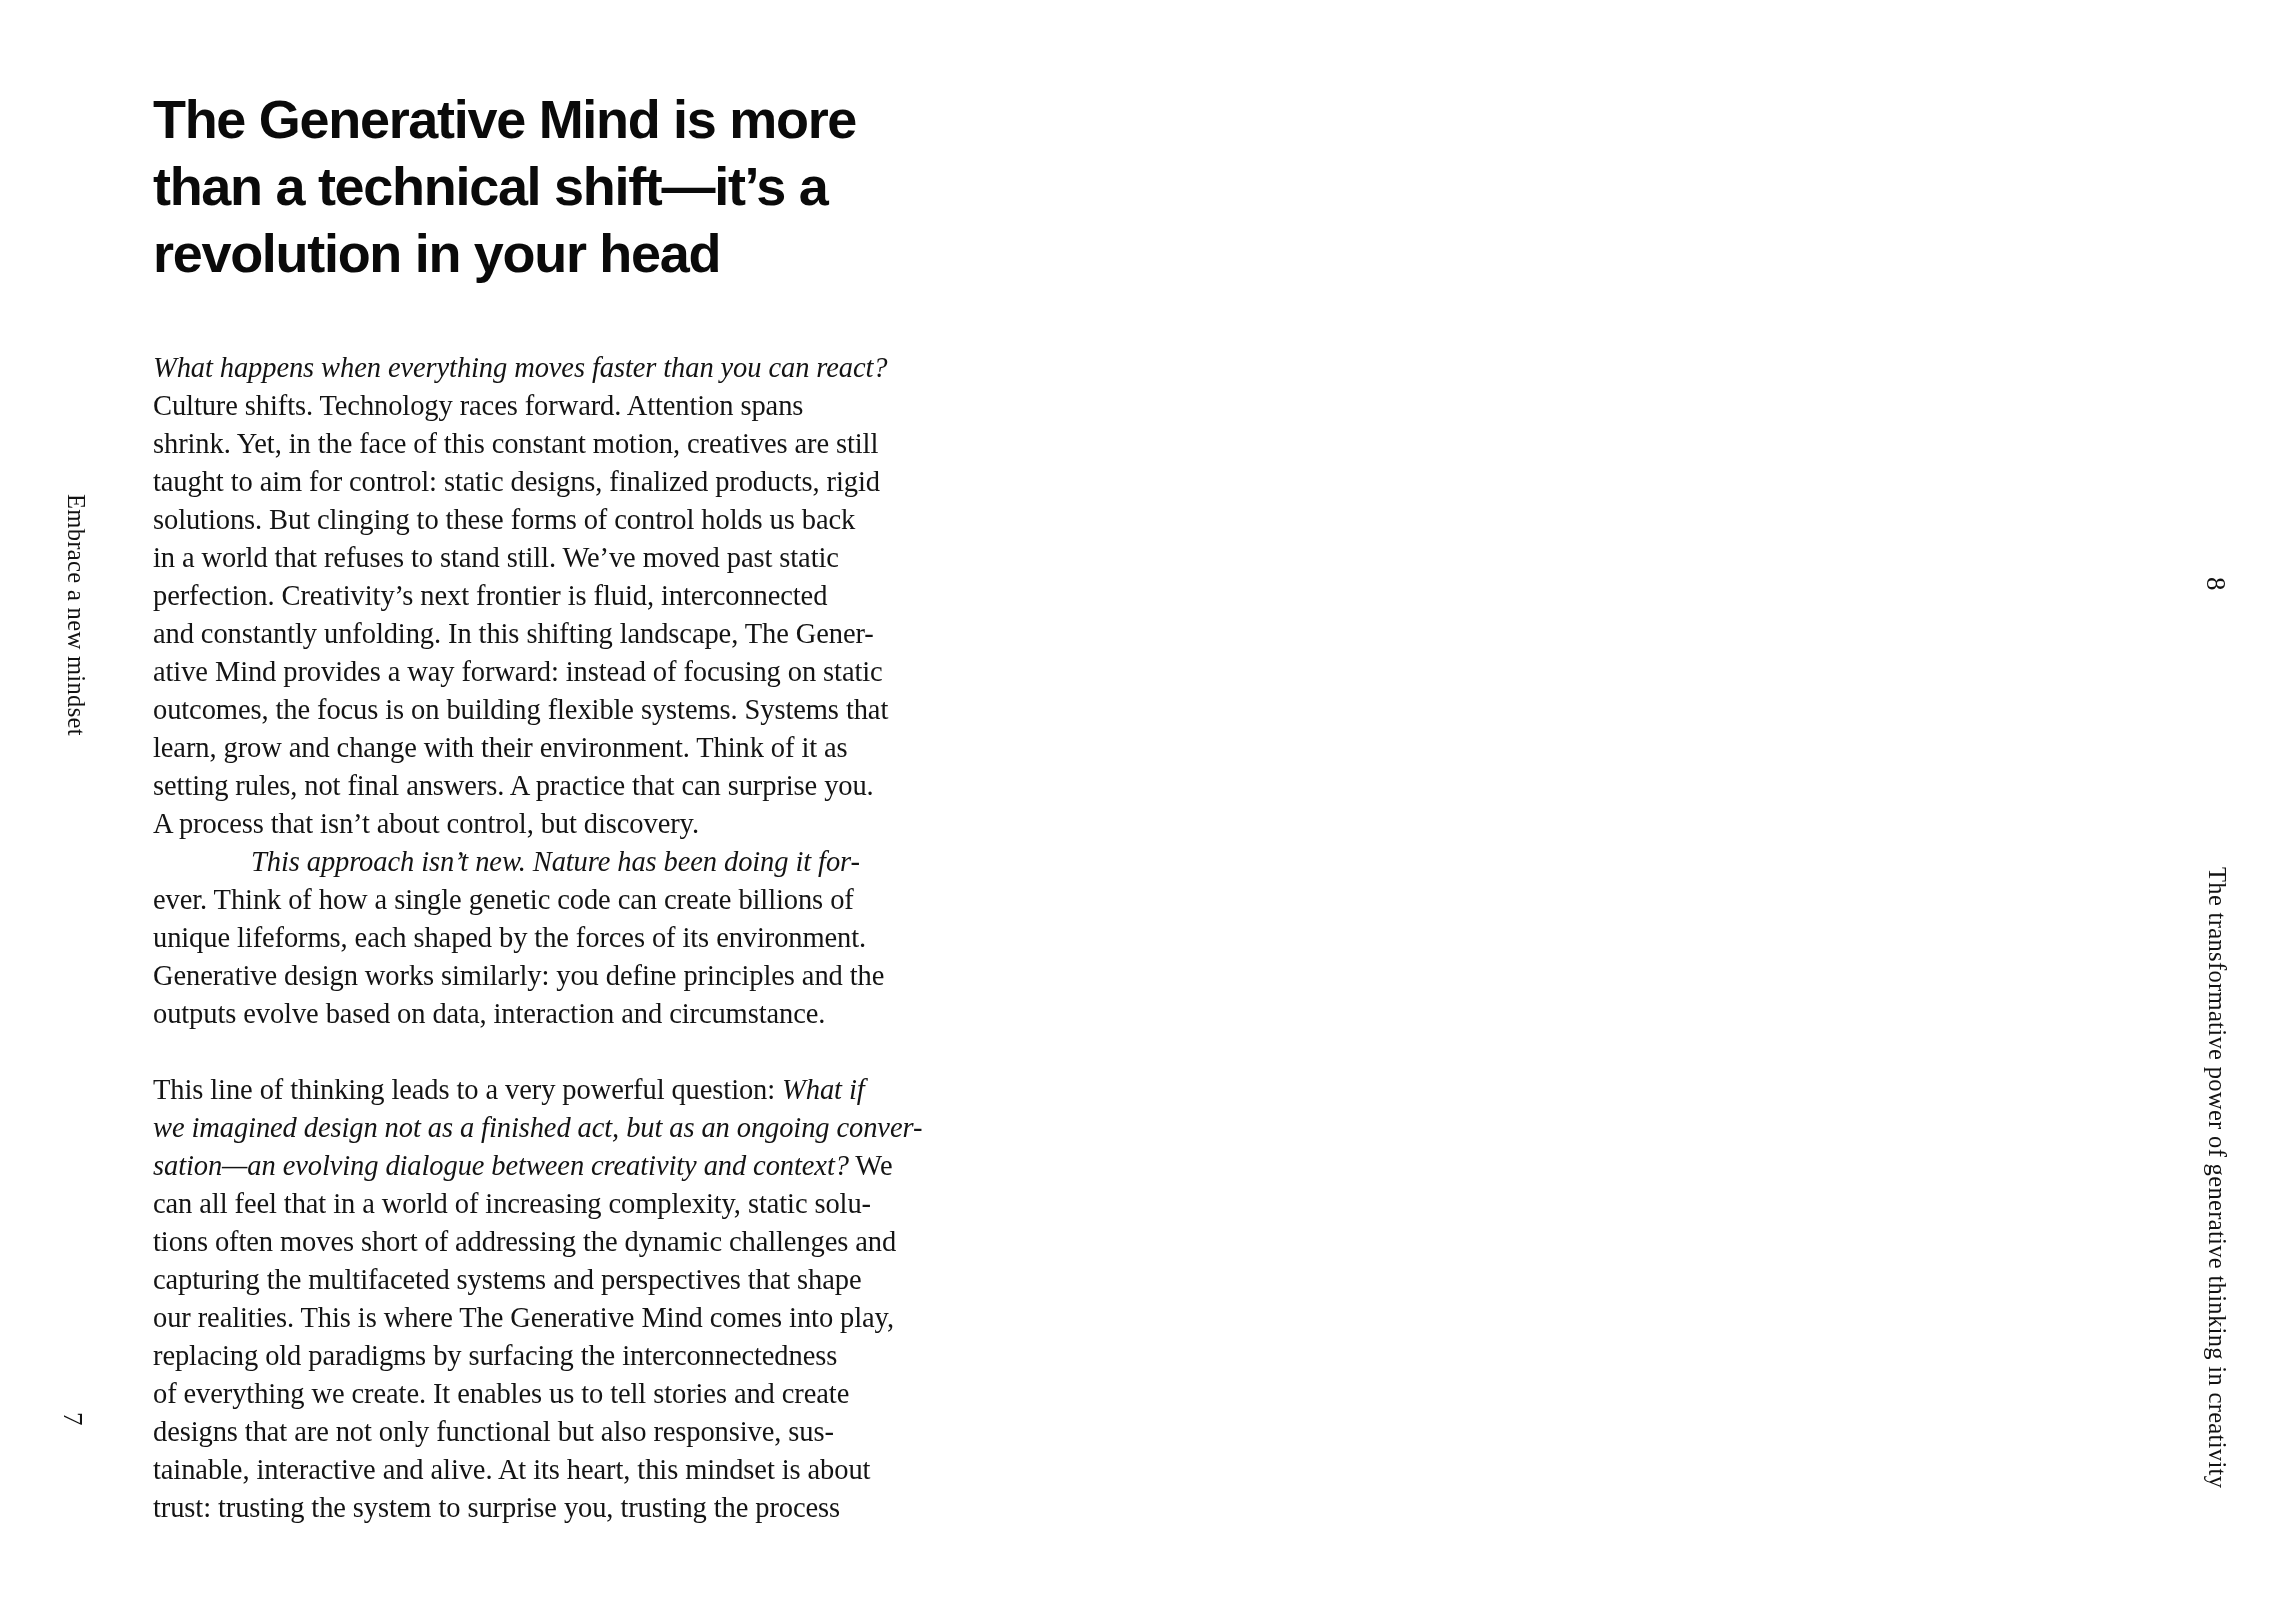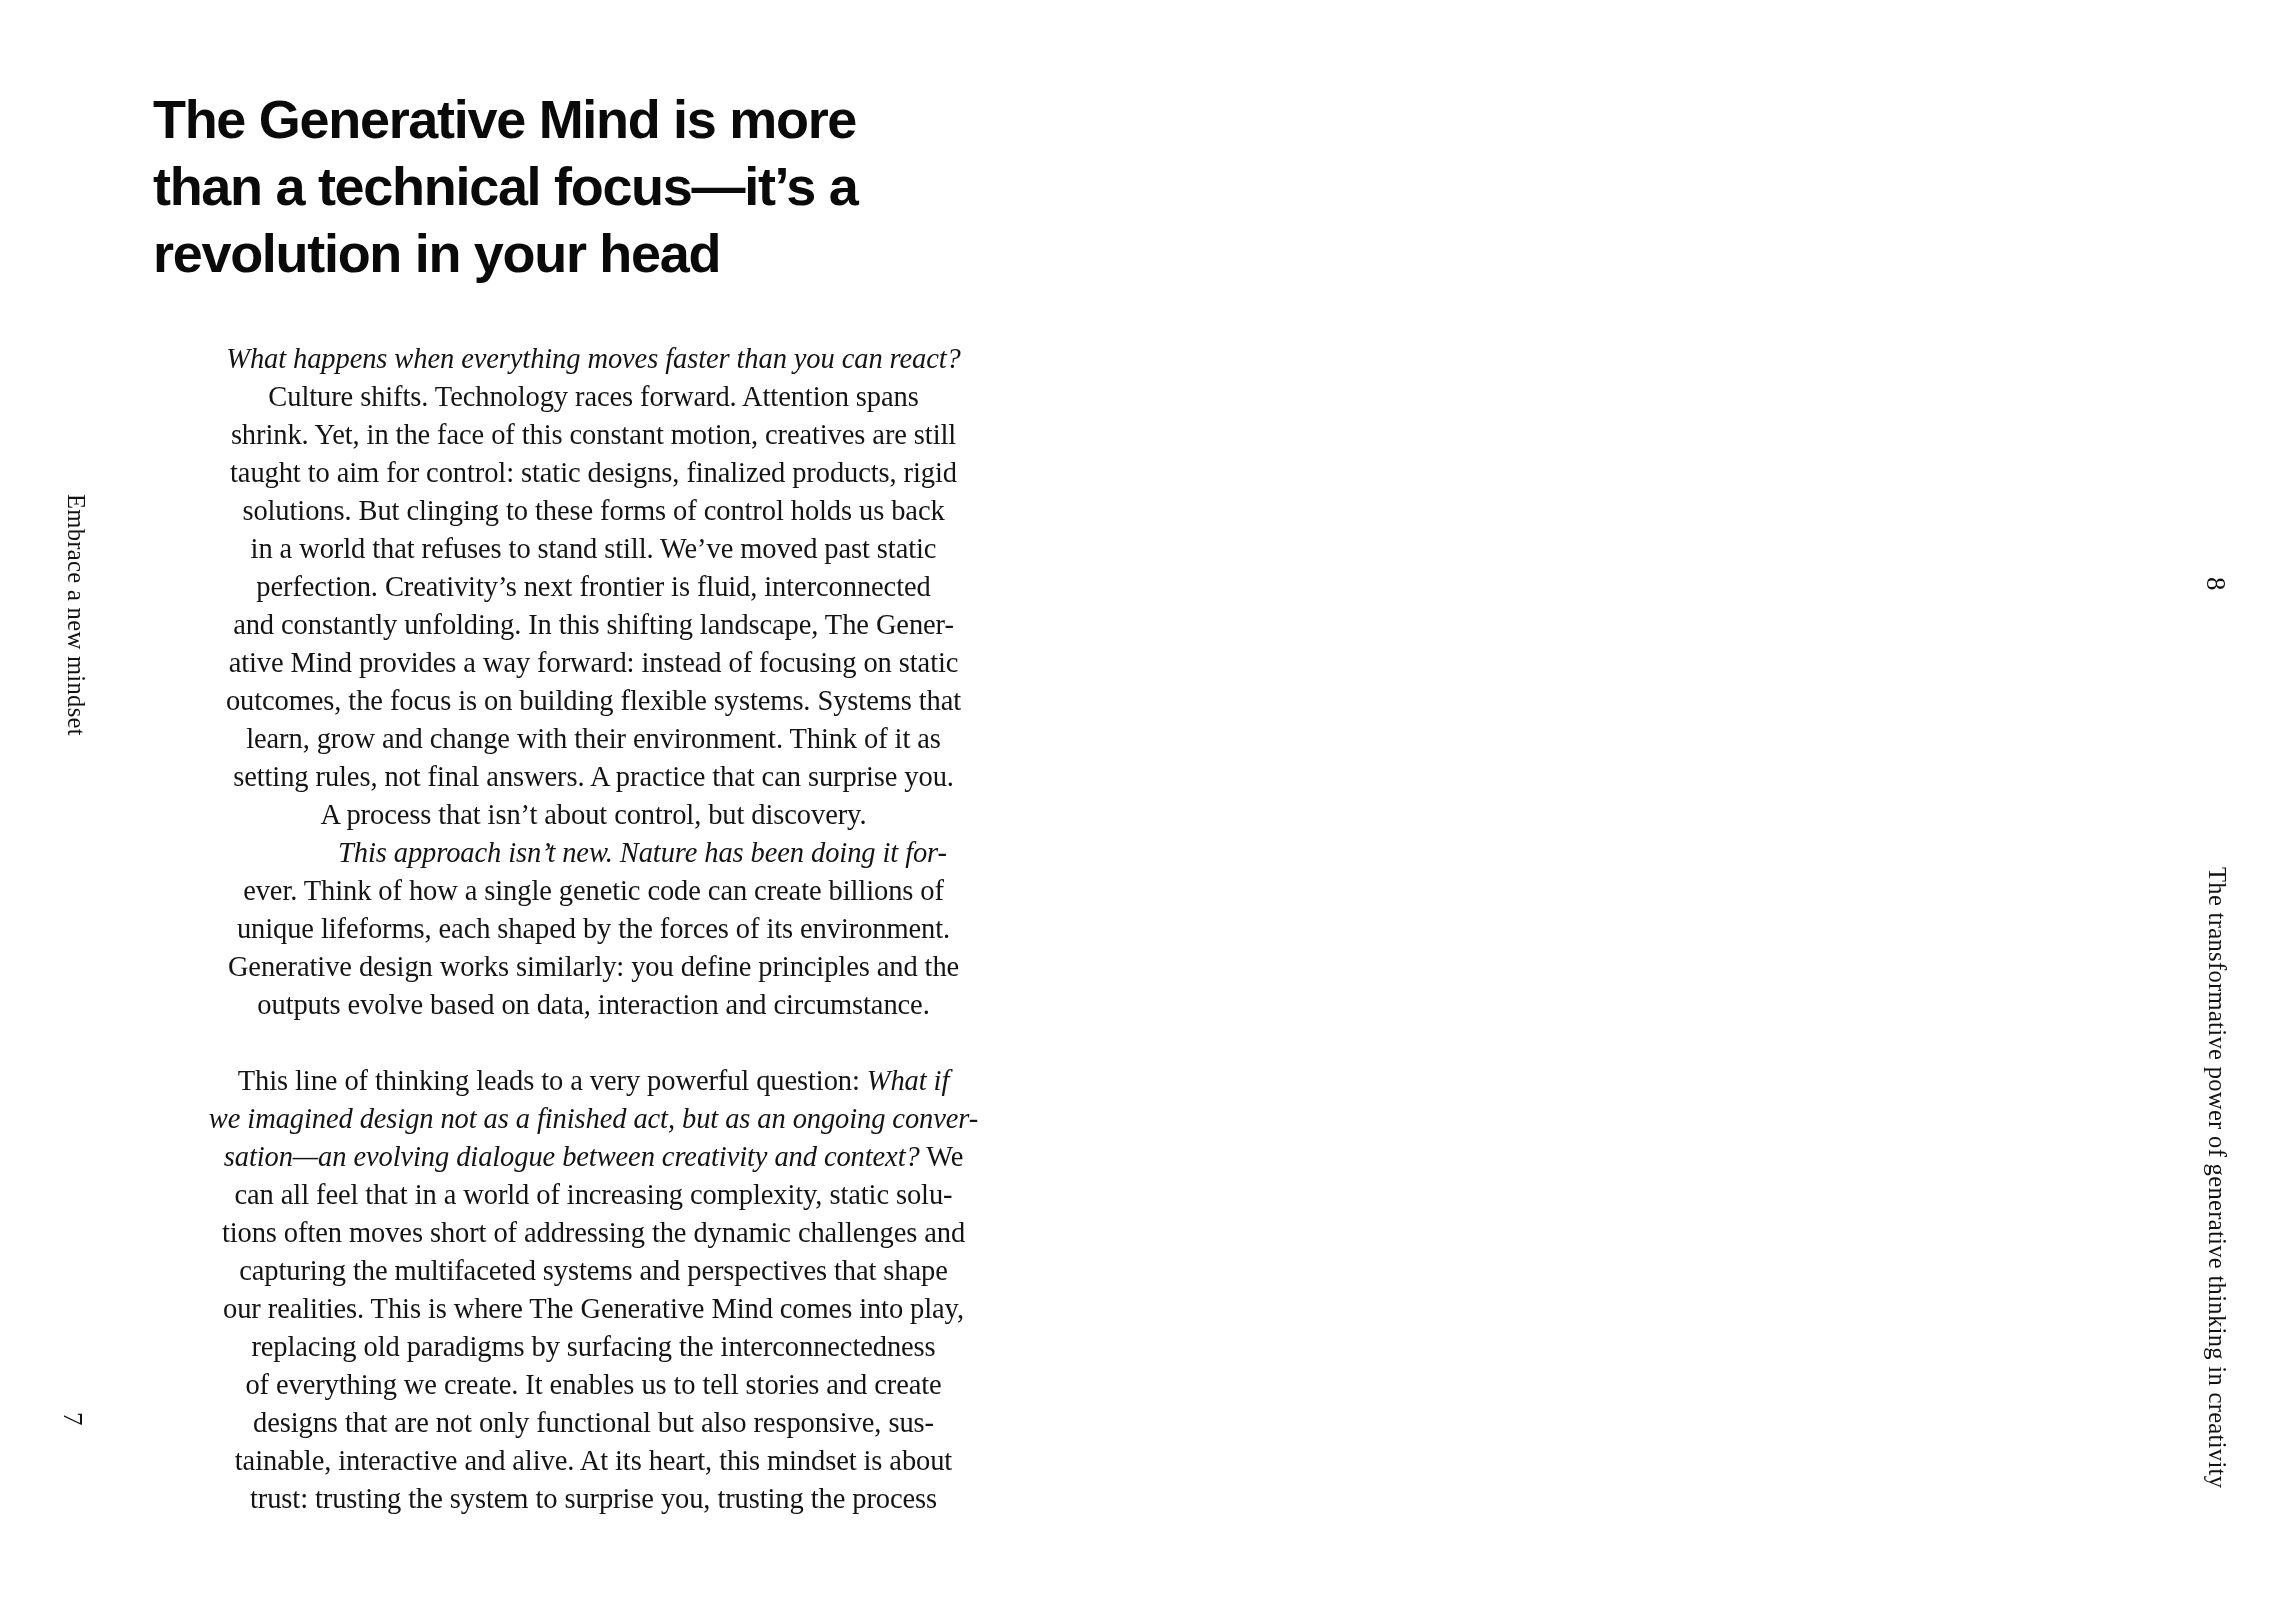--- a/index.html
+++ b/index.html
@@ -18,21 +18,21 @@
     font-weight:700;font-size:54px;line-height:67px;letter-spacing:-1.3px;
     color:#0a0a0a;white-space:nowrap;
   }
 
   .page-col{
     position:absolute;
     font-family:"Liberation Serif",serif;
     font-size:28.5px;line-height:38px;letter-spacing:-0.1px;
     color:#141414;white-space:nowrap;
   }
-  #left-column{left:153px;top:340px;width:881px;text-align:center;}
+  #left-column{left:153px;top:349px;width:881px;}
   .line{height:38px;}
   .line.indent{padding-left:98px;font-style:italic;}
   .line .it{font-style:italic;}
 
   .vert{
     position:absolute;
     writing-mode:vertical-rl;
     font-family:"Liberation Serif",serif;
     color:#121212;white-space:nowrap;
   }
@@ -40,21 +40,21 @@
   #left-page-number{left:57px;top:1412px;font-size:27px;}
   #right-page-number{left:2200px;top:577px;font-size:27px;}
   #right-margin-label{left:2203px;top:867px;font-size:24.6px;letter-spacing:0.3px;}
 </style>
 </head>
 <body>
 
 <div class="page" id="left-page">
   <div class="title">
     <div>The Generative Mind is more</div>
-    <div>than a technical focus—it’s a</div>
+    <div>than a technical shift—it’s a</div>
     <div>revolution in your head</div>
   </div>
   <div class="page-col" id="left-column">
       <div class="line"><span class="it">What happens when everything moves faster than you can react?</span></div>
       <div class="line"><span>Culture shifts. Technology races forward. Attention spans</span></div>
       <div class="line"><span>shrink. Yet, in the face of this constant motion, creatives are still</span></div>
       <div class="line"><span>taught to aim for control: static designs, finalized products, rigid</span></div>
       <div class="line"><span>solutions. But clinging to these forms of control holds us back</span></div>
       <div class="line"><span>in a world that refuses to stand still. We’ve moved past static</span></div>
       <div class="line"><span>perfection. Creativity’s next frontier is fluid, interconnected</span></div>

